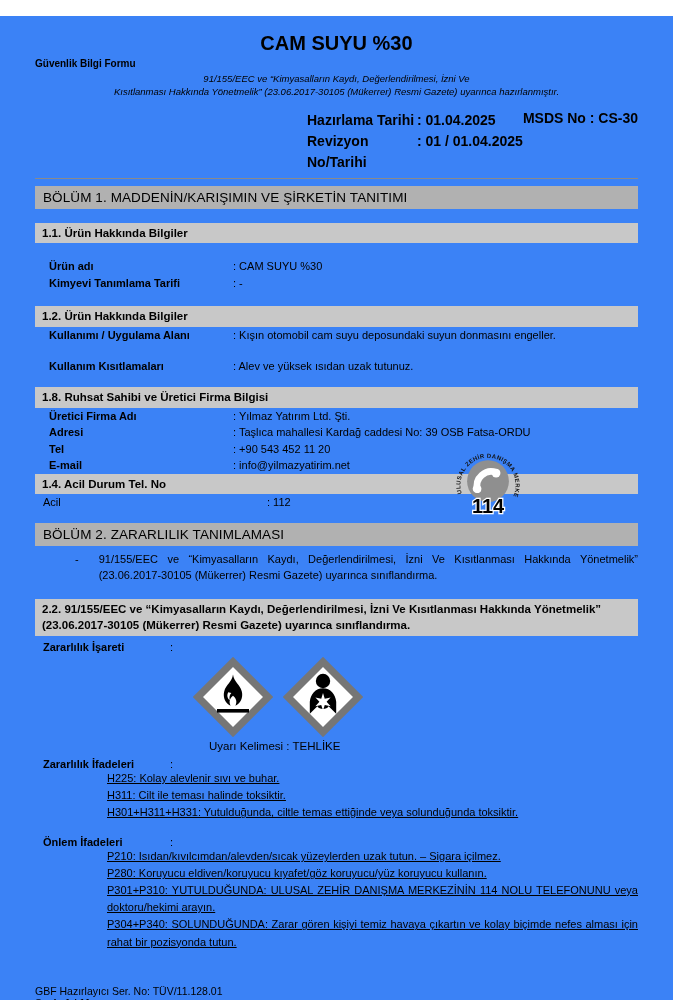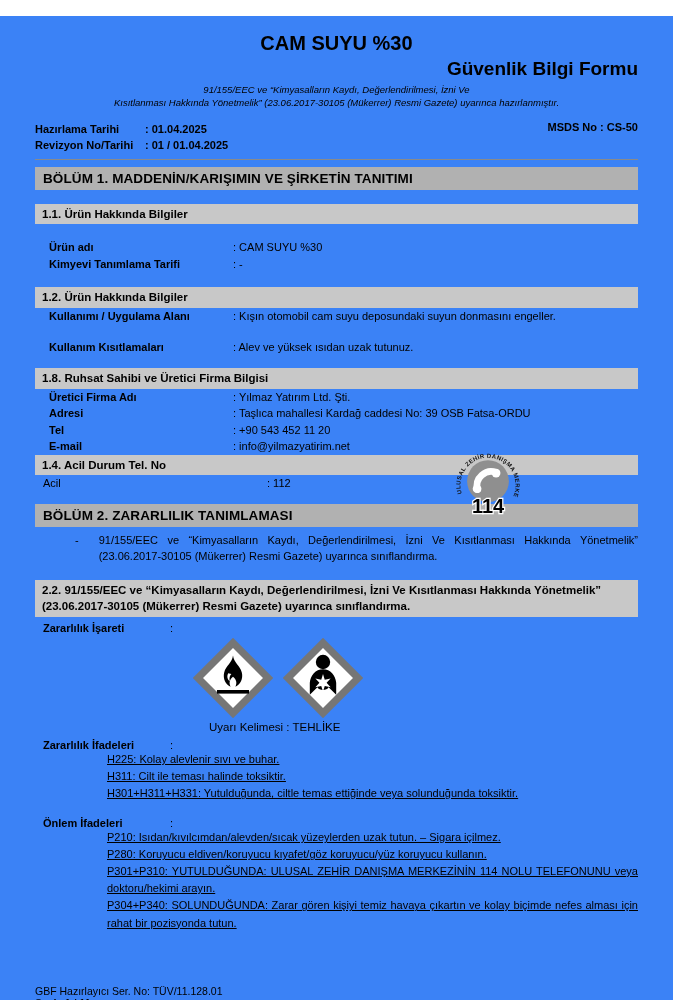--- a/index.html
+++ b/index.html
@@ -9,31 +9,31 @@
     margin:16px auto;
     background:#3b82f6;
     color:#000;
     font-family:"Liberation Sans",sans-serif;
     font-size:11px;
     box-sizing:border-box;
     padding:16px 35px 0 35px;
     overflow:hidden;
   }
   .doc-title{text-align:center;font-size:20px;font-weight:700;line-height:1.15;}
-  .doc-subtitle{text-align:right;font-size:19px;font-weight:700;margin-top:3px;}
+  .doc-subtitle{text-align:left;font-size:10px;font-weight:700;margin-top:3px;}
   .doc-reg{text-align:center;font-size:9.5px;font-style:italic;line-height:1.4;margin-top:3px;}
-  .meta{display:flex;justify-content:space-between;margin-top:11px;font-weight:700;font-size:11px;}
+  .meta{display:flex;justify-content:flex-end;margin-top:11px;font-weight:700;font-size:14px;}
   .meta-left .kv{display:flex;line-height:1.5;}
   .meta-left .k{width:110px;flex-shrink:0;}
   .msds-no{font-weight:700;}
   .top-divider{border:none;border-top:1.3px solid #8a8a8a;margin:5px 0 0 0;}
 
   .bar{
     background:#b1b1b1;
-    font-size:13.5px;font-weight:700;
+    font-size:13.5px;font-weight:400;
     padding:4px 8px;margin-top:7px;
     letter-spacing:.1px;
   }
   .subbar{
     background:#c8c8c8;
     font-size:11.5px;font-weight:700;
     padding:2px 7px;line-height:1.45;
   }
   .kvrow{display:flex;padding-left:14px;line-height:1.5;}
   .kvrow .k{font-weight:700;width:184px;flex-shrink:0;}
@@ -79,21 +79,21 @@
     <div class="meta-left">
       <div class="kv">
         <span class="k">Hazırlama Tarihi</span>
         <span class="v">: 01.04.2025</span>
       </div>
       <div class="kv">
         <span class="k">Revizyon No/Tarihi</span>
         <span class="v">: 01 / 01.04.2025</span>
       </div>
     </div>
-    <div class="msds-no">MSDS No : CS-50</div>
+    <div class="msds-no">MSDS No : CS-30</div>
   </div>
 
   <hr class="top-divider">
 
   <div class="bar">BÖLÜM 1. MADDENİN/KARIŞIMIN VE ŞİRKETİN TANITIMI</div>
 
   <div class="subbar gap14">1.1. Ürün Hakkında Bilgiler</div>
   <div class="kvrow mt16">
     <span class="k">Ürün adı</span>
     <span class="v">: CAM SUYU %30</span>

